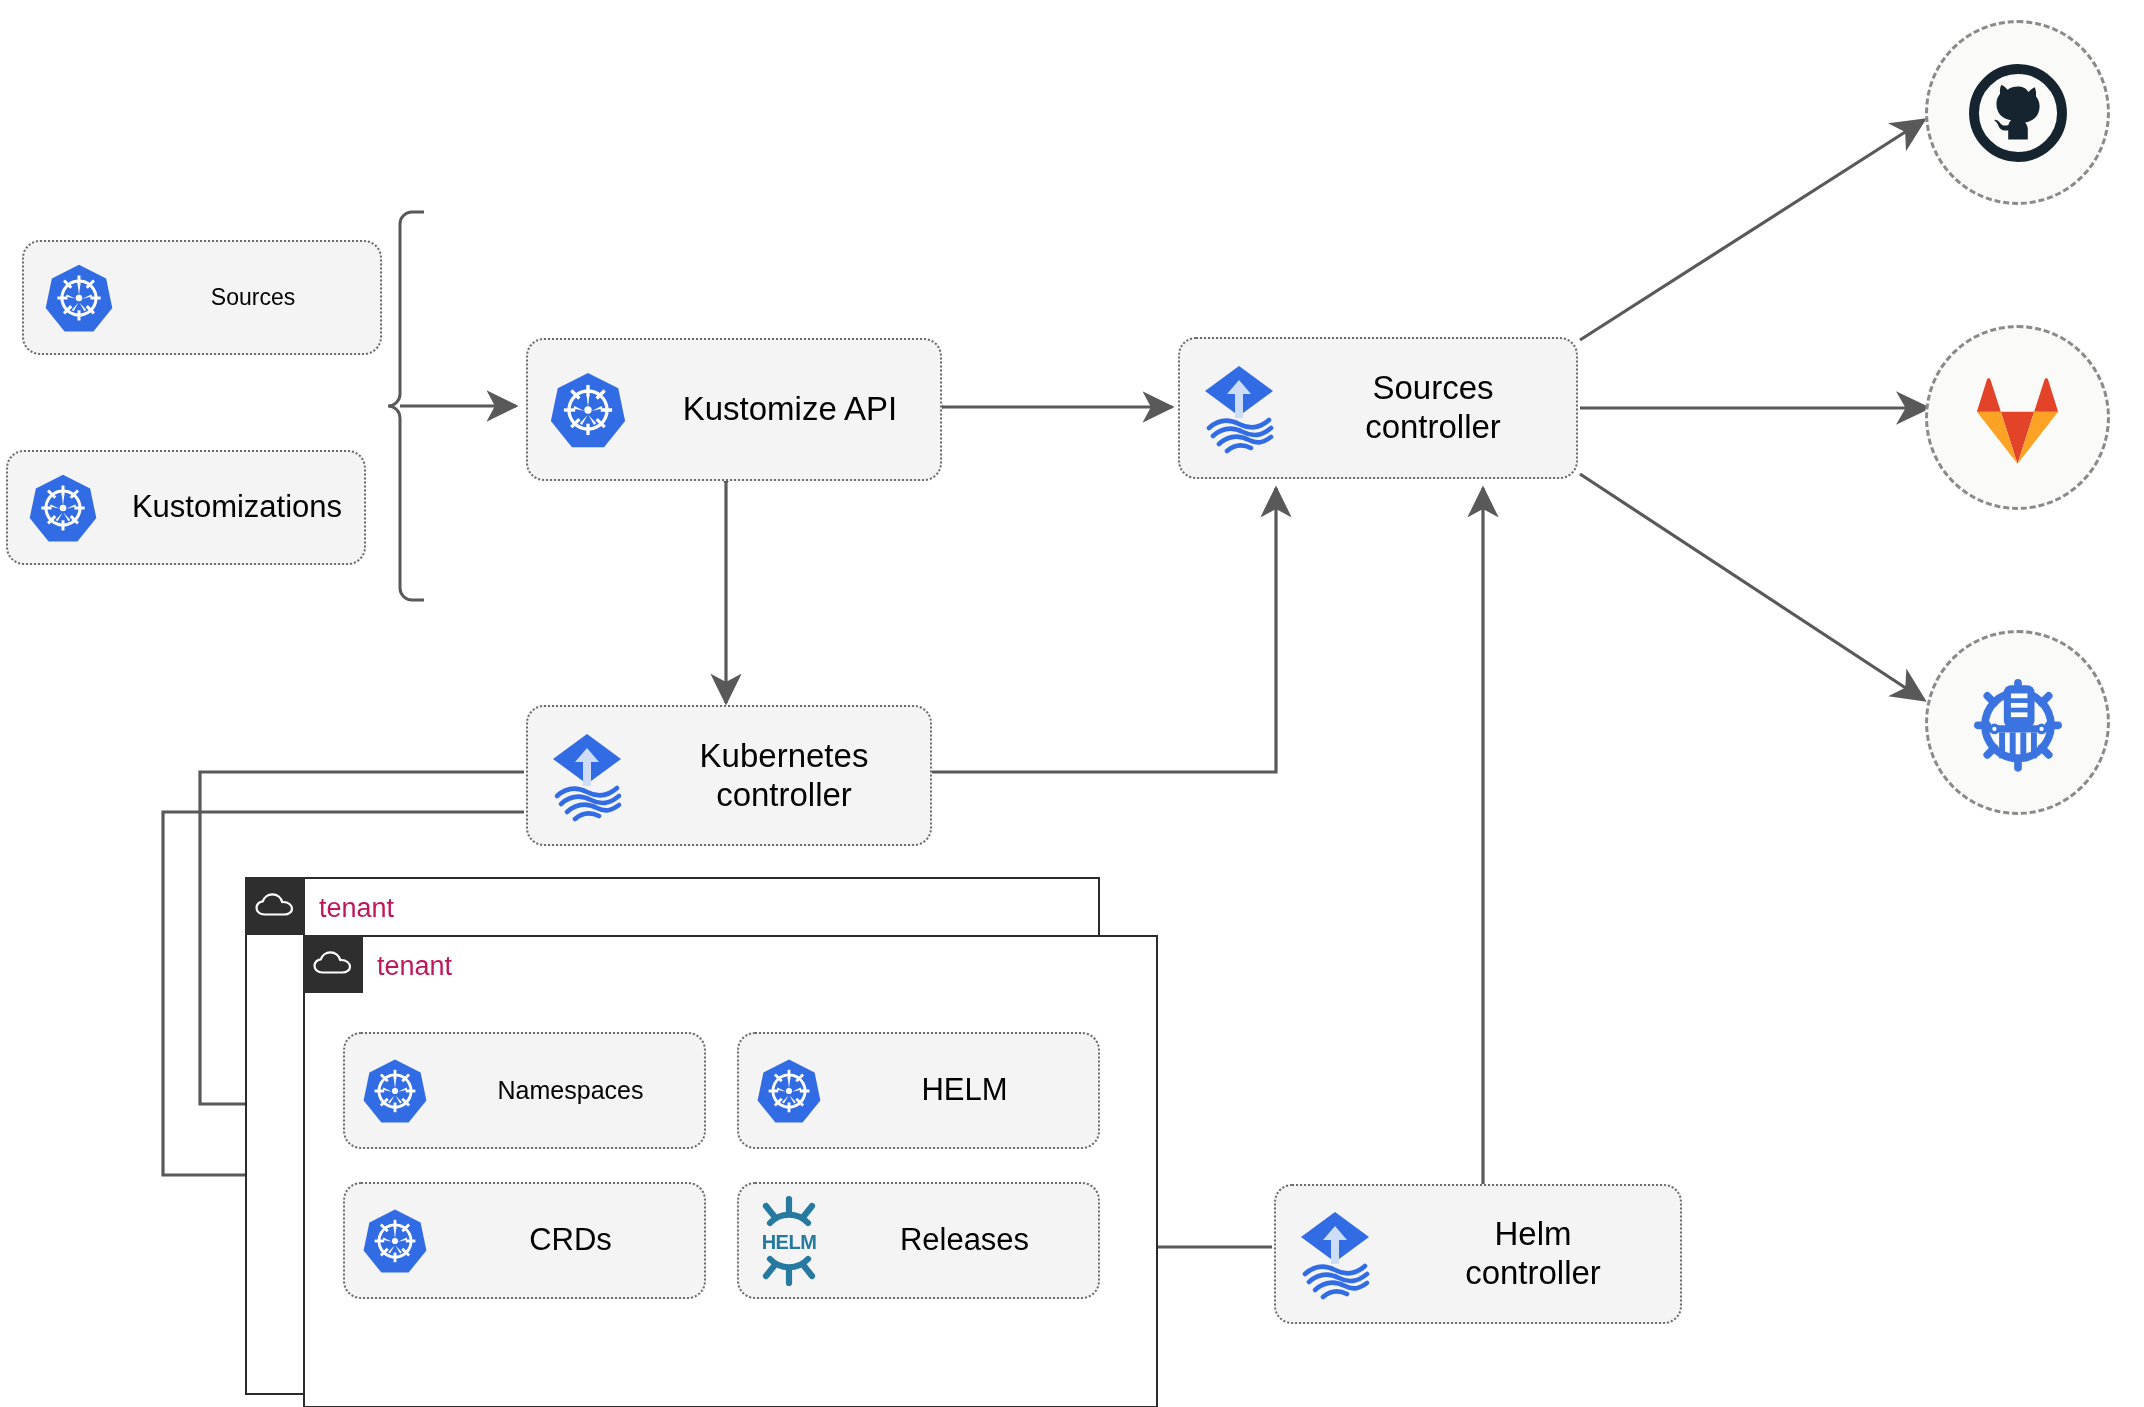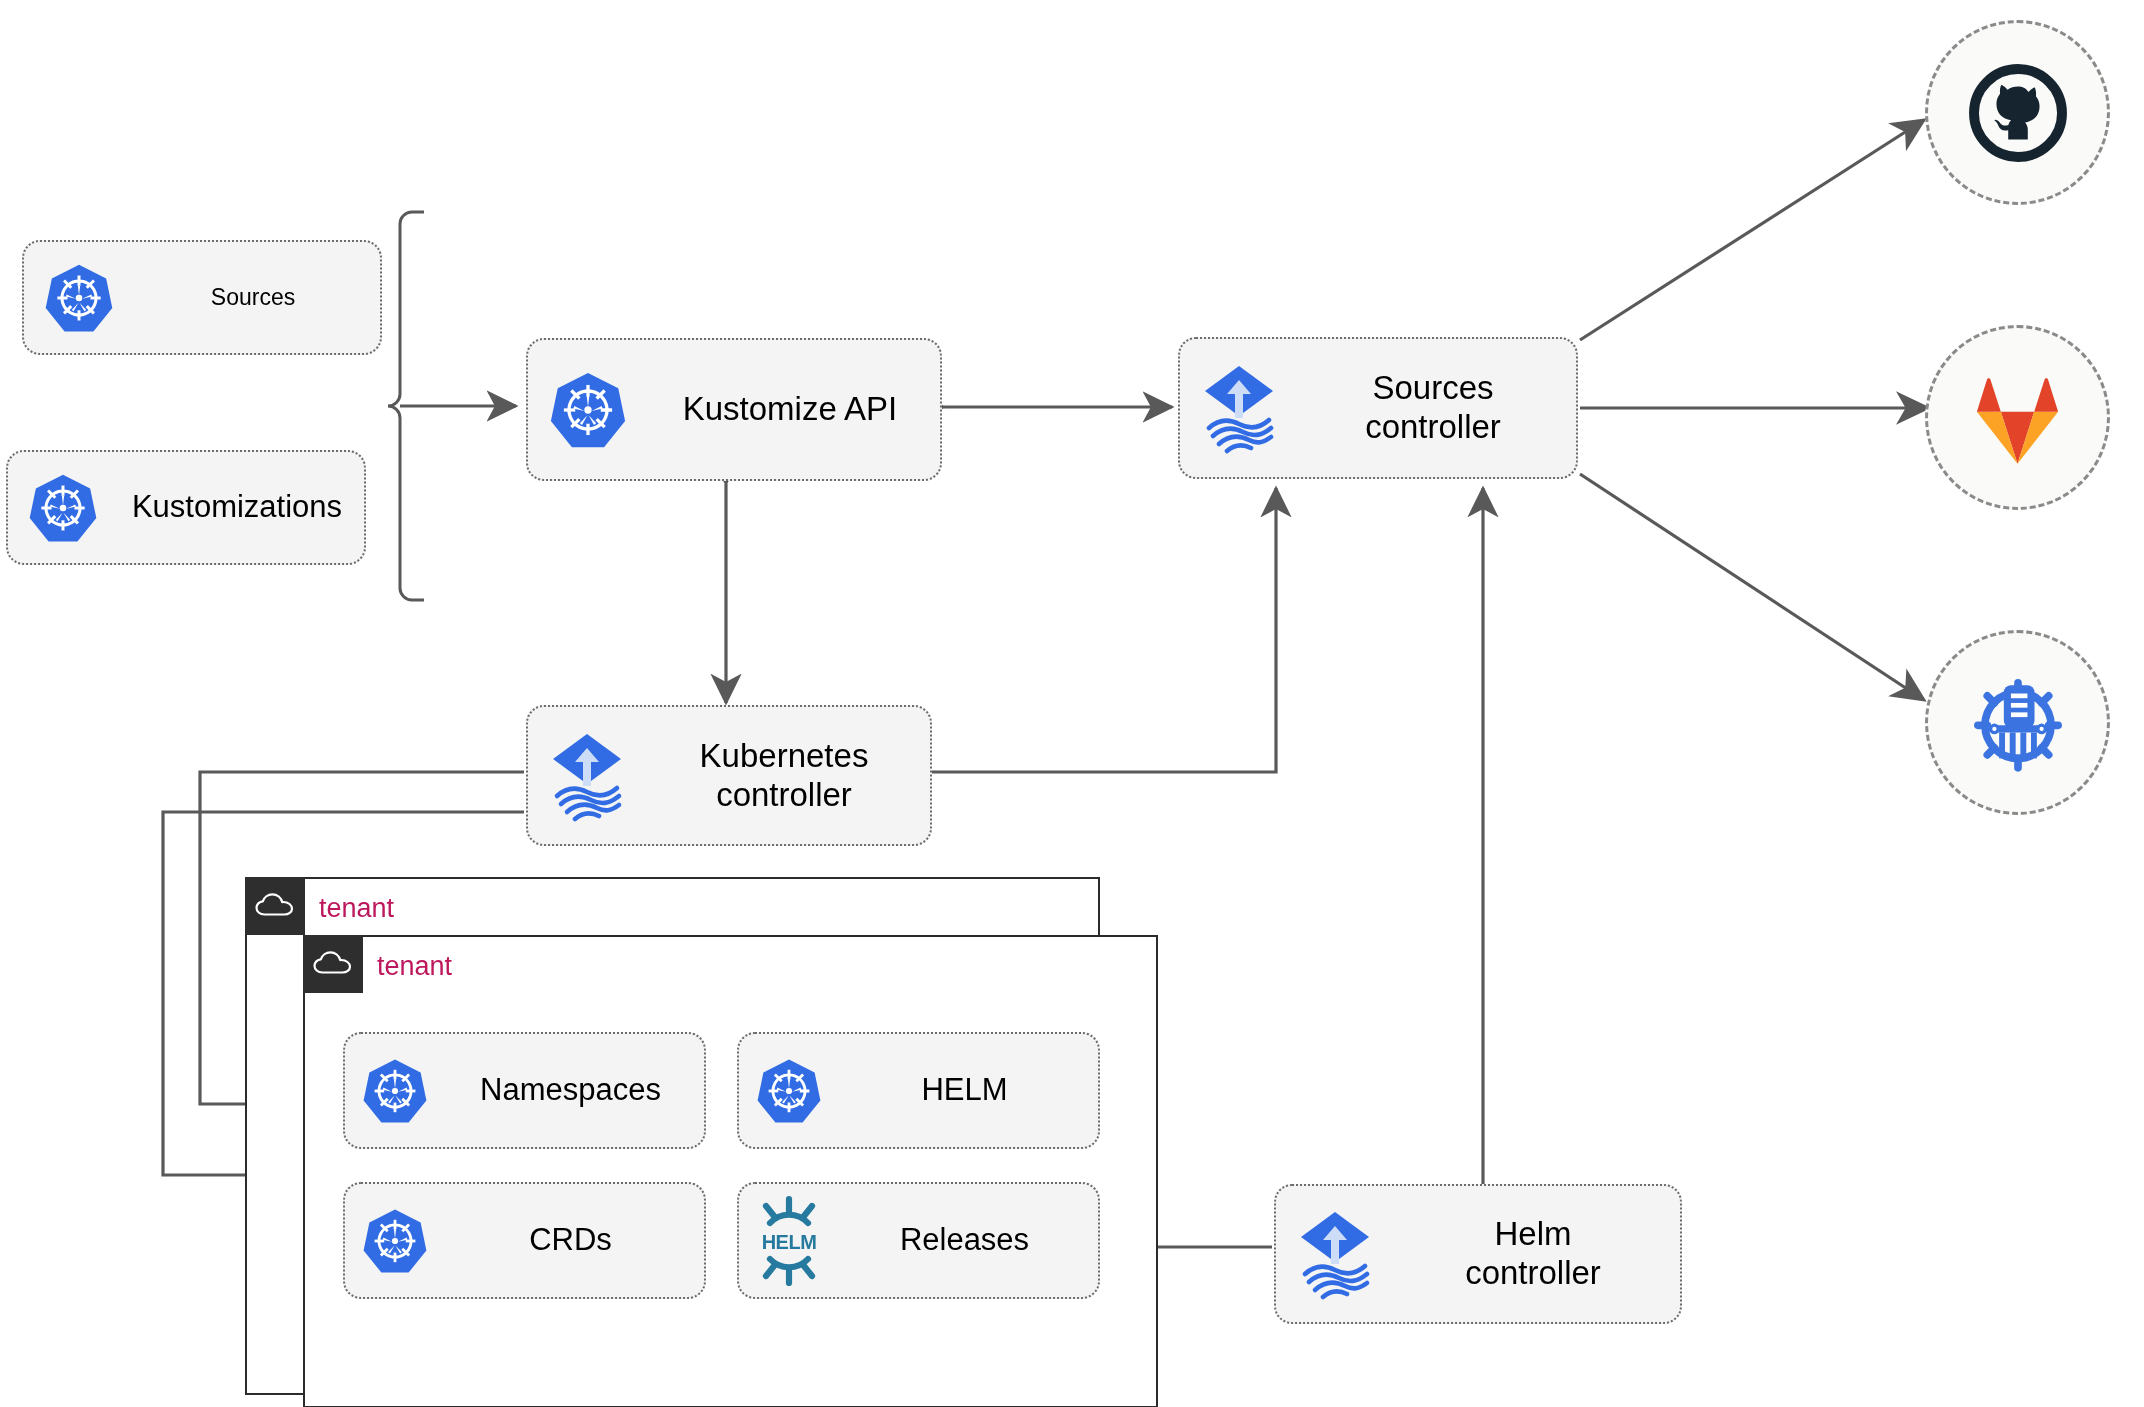--- a/index.html
+++ b/index.html
@@ -303,21 +303,21 @@
           <path d="M25.7,41.7 l-2,-2 l-6.8,6.8 l2,2 Z"></path>
           <path d="M32,15.5 a17.5,17.5 0 1 0 0.01,0 Z M32,18.3 a14.7,14.7 0 1 1 -0.01,0 Z"></path>
           <path d="M30.9,21.2 h2.2 l-1.1,9.4 Z"></path>
           <path d="M43.6,29.6 l0.7,2.1 l-9.2,2.1 Z"></path>
           <path d="M38.9,44.3 l-1.8,1.3 l-4.6,-8.2 Z"></path>
           <path d="M25.1,44.3 l1.8,1.3 l4.6,-8.2 Z"></path>
           <path d="M20.4,29.6 l-0.7,2.1 l9.2,2.1 Z"></path>
         </g>
       </svg>
     </span>
-    <span class="lbl" style="font-size:31px;">Namespaces</span>
+    <span class="lbl" style="font-size:25px;">Namespaces</span>
   </div>
 
   <div class="node" style="left:737px; top:1032px; width:363px; height:117px;">
     <span class="ico" style="width:100px;">
       <svg width="64" height="66" viewBox="0 0 64 66">
         <path class="k8s-blue" d="M32,1.6 L57.6,14.6 L63.4,42.4 L45.6,64.6 L18.4,64.6 L0.6,42.4 L6.4,14.6 Z"></path>
         <g fill="#ffffff">
           <circle cx="32" cy="33" r="3.1"></circle>
           <path d="M30.6,11.8 h2.8 v9.6 h-2.8 Z"></path>
           <path d="M30.6,44.6 h2.8 v9.6 h-2.8 Z"></path>

